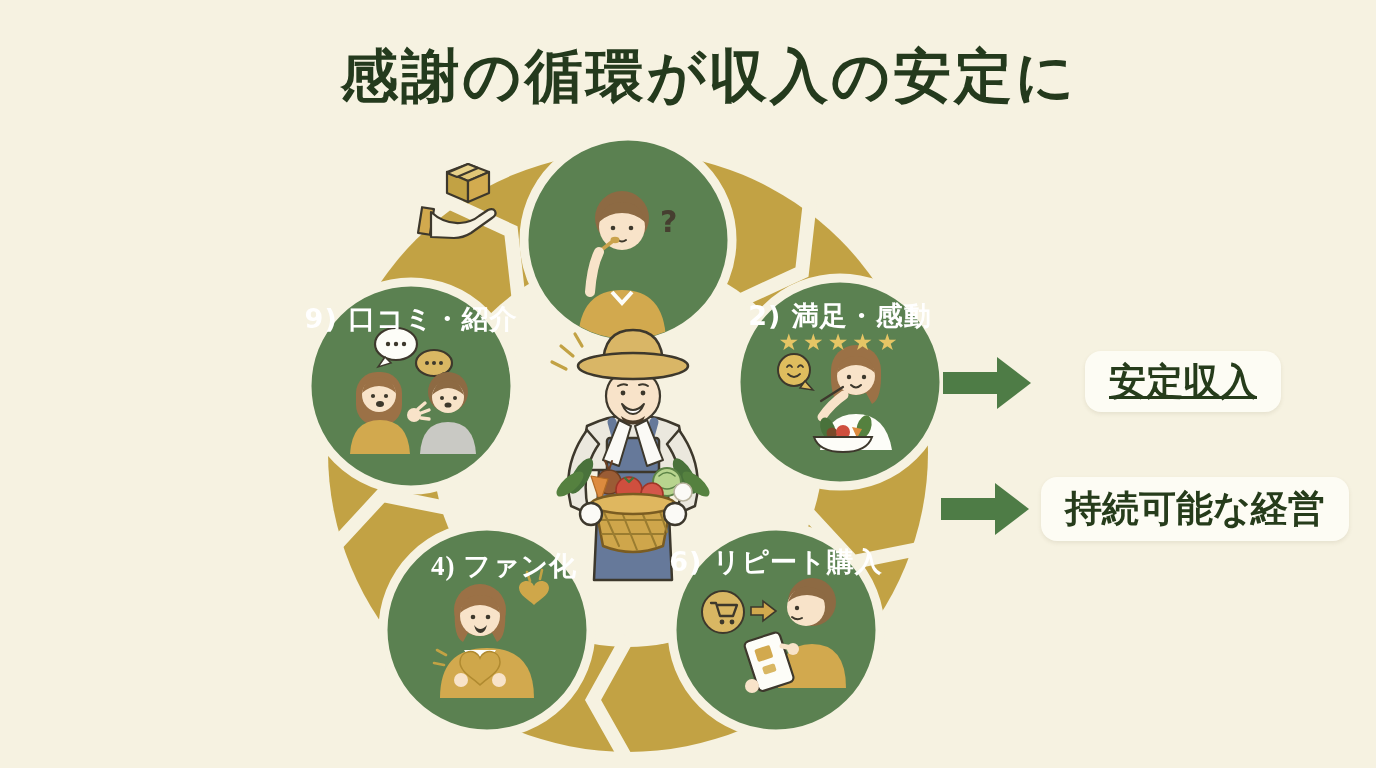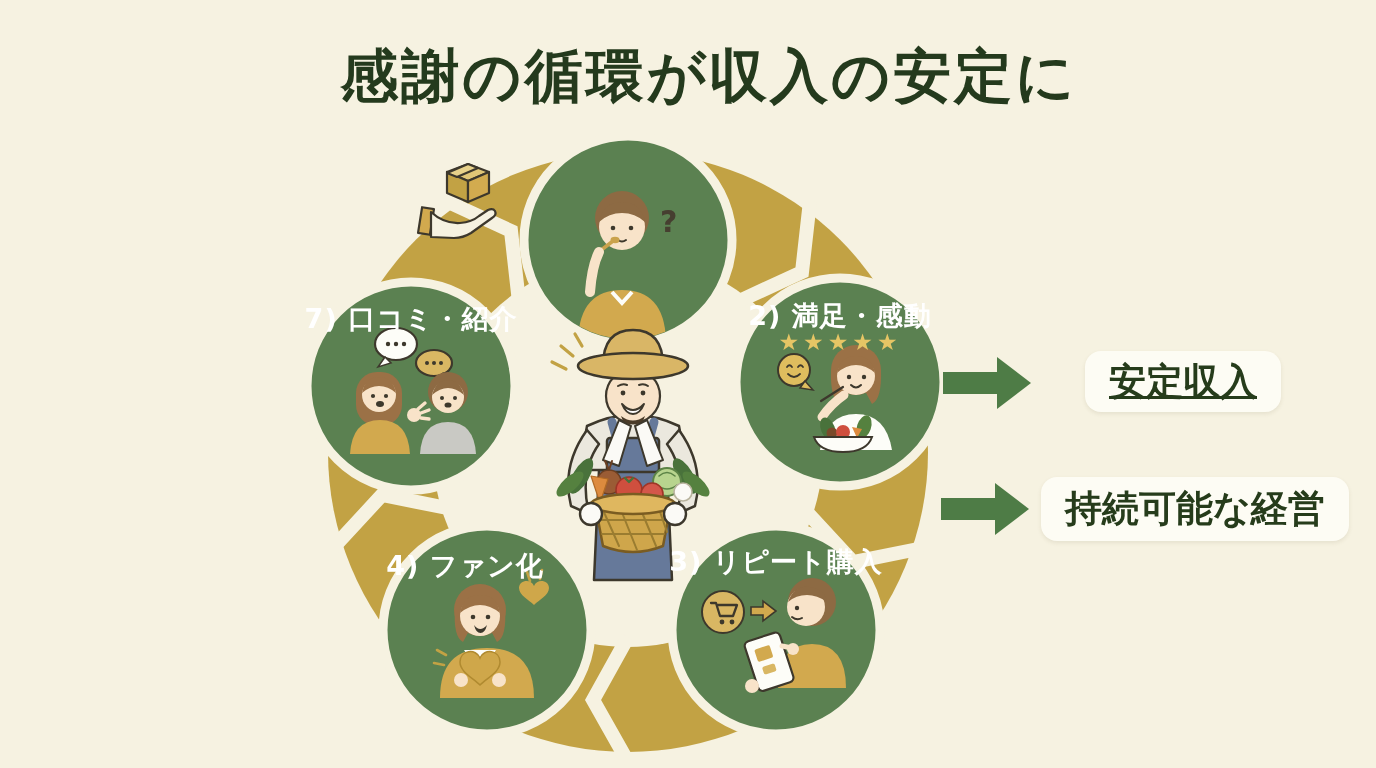--- a/index.html
+++ b/index.html
@@ -235,23 +235,23 @@
       <path d="M-38,52 L-30,94 Q0,106 30,94 L38,52 Z" fill="#cfa64b" stroke="#7a5c22" stroke-width="2.5"></path>
       <path d="M-30,58 L-14,94 M-12,58 L4,98 M8,58 L23,94 M26,57 L34,80 M-34,68 L34,68 M-31,82 L31,82" stroke="#9a7c30" stroke-width="2" fill="none"></path>
       <ellipse cx="0" cy="52" rx="42" ry="10" fill="#dfb75f" stroke="#7a5c22" stroke-width="2.5"></ellipse>
       <circle cx="-42" cy="62" r="11" fill="#fbfaf6" stroke="#3d382c" stroke-width="2.4"></circle>
       <circle cx="42" cy="62" r="11" fill="#fbfaf6" stroke="#3d382c" stroke-width="2.4"></circle>
     </g>
   </svg>
 
   <span class="step-label" style="left:840px;top:298px;text-align:center;">2) 満足・感動</span>
   <span class="star-rating" style="left:840px;top:329px;">★★★★★</span>
-  <span class="step-label" style="left:776px;top:544px;">3) リピート購入</span>
-  <span class="step-label" style="left:465px;top:548px;">4) ファン化</span>
-  <span class="step-label" style="left:411px;top:301px;">7) 口コミ・紹介</span>
+  <span class="step-label" style="left:776px;top:544px;">6) リピート購入</span>
+  <span class="step-label" style="left:504px;top:548px;font-family:Liberation Serif, serif;">4) ファン化</span>
+  <span class="step-label" style="left:411px;top:301px;">9) 口コミ・紹介</span>
 
   <svg class="outcome-arrow first" viewBox="0 0 90 56">
     <rect x="0" y="17" width="54" height="22" fill="#4e7c46"></rect>
     <polygon points="54,2 88,28 54,54" fill="#4e7c46"></polygon>
   </svg>
   <div class="outcome-box first">
     <span>安定収入</span>
   </div>
 
   <svg class="outcome-arrow second" viewBox="0 0 90 56">

